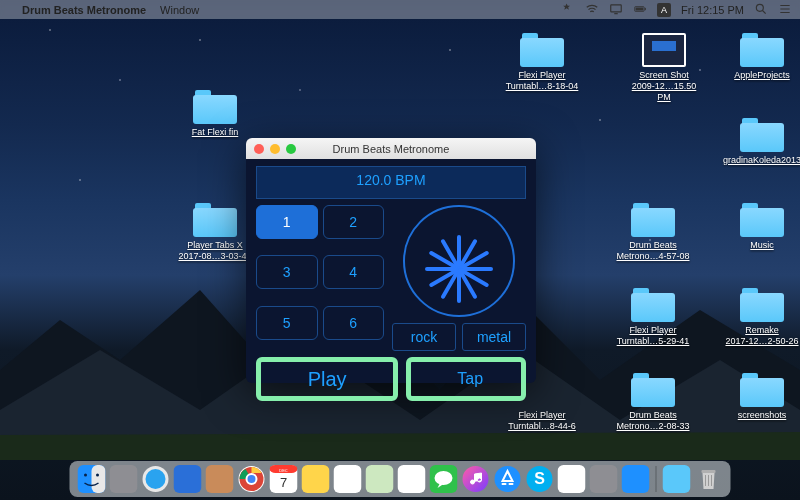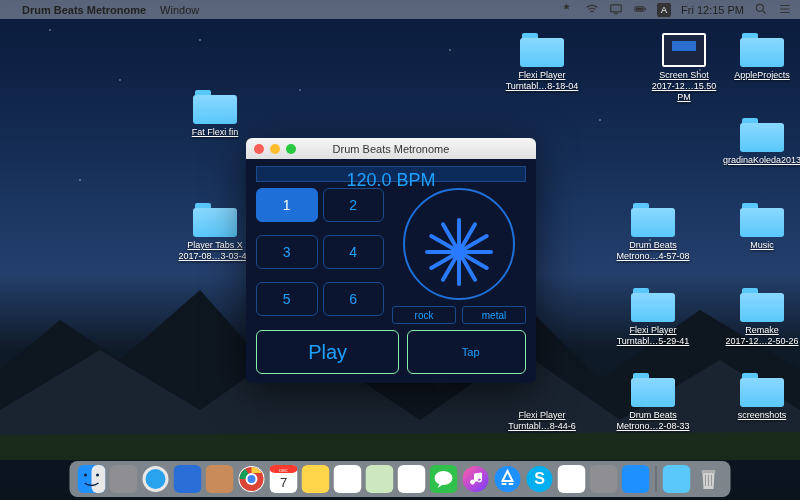--- a/index.html
+++ b/index.html
@@ -48,39 +48,39 @@
 
 
 .appwin { position:absolute; left:246px; top:138px; width:290px; height:245px;
   background:#0b1530; border-radius:6px; box-shadow:0 10px 40px rgba(0,0,0,.6); z-index:40;}
 .titlebar { height:21px; background:linear-gradient(#f5f5f5,#e0e0e0); border-radius:6px 6px 0 0;
   display:flex; align-items:center; padding:0 8px; position:relative;}
 .tlight { width:10px; height:10px; border-radius:50%; margin-right:6px; }
 .tl-r{background:#ff5f57}.tl-y{background:#ffbd2e}.tl-g{background:#28c940}
 .wintitle { position:absolute; left:0; right:0; text-align:center; font-size:11px; color:#333;}
 .appbody { padding:4px 10px 10px; }
-.bpm { height:16px; margin:3px 0 6px; background:#0c2a5a; border:1px solid #1a4a8a;
-  color:#1ea0ff; text-align:center; font-size:18px; line-height:26px; border-radius:0;}
+.bpm { height:33px; margin:3px 0 6px; background:#0c2a5a; border:1px solid #1a4a8a;
+  color:#1ea0ff; text-align:center; font-size:14px; line-height:26px; border-radius:0;}
 .row { display:flex; gap:8px; }
 .numgrid { width:128px; display:grid; grid-template-columns:1fr 1fr; gap:5px; }
 .nbtn { height:34px; border:1px solid #1a4a8a; border-radius:6px; color:#1ea0ff;
   display:flex; align-items:center; justify-content:center; font-size:14px; background:transparent; cursor:pointer;}
 .nbtn.active { background:#1e6fd8; color:#fff; border-color:#1e6fd8;}
 .rightcol { flex:1; display:flex; flex-direction:column; }
 .dial { width:112px; height:112px; border-radius:50%; border:2px solid #1e6fd8;
   background:radial-gradient(circle,#0b1530 55%,#0b1530 56%); position:relative; align-self:center;}
 .dial .tick { position:absolute; left:50%; top:50%; width:4px; height:34px; background:#2a7aff;
   transform-origin:50% 0; border-radius:2px;}
 .styles { display:flex; gap:6px; margin-top:6px;}
-.sbtn { flex:1; height:18px; font-size:10px; color:#1ea0ff; border:1px solid #1a4a8a; border-radius:3px;
+.sbtn { flex:1; height:28px; font-size:14px; color:#1ea0ff; border:1px solid #1a4a8a; border-radius:3px;
   display:flex; align-items:center; justify-content:center; cursor:pointer; background:transparent;}
 .bottomrow { display:flex; gap:8px; margin-top:6px; }
-.bigbtn { flex:1; height:44px; border:1px solid #86efac; border-radius:6px;
+.bigbtn { flex:1; height:44px; border:5px solid #86efac; border-radius:6px;
   display:flex; align-items:center; justify-content:center; color:#1ea0ff; font-size:20px; cursor:pointer; background:transparent;}
-.bigbtn.tap { font-size:11px;padding-left:8px;}
+.bigbtn.tap { font-size:16px;padding-left:8px;}
 
 
 .dock { position:absolute; left:50%; transform:translateX(-50%); bottom:3px;
   background:rgba(220,225,230,.55); border-radius:8px; padding:4px 8px;
   display:flex; gap:4px; z-index:30; }
 .dock .ditem { width:28px; height:28px; border-radius:6px; display:flex; align-items:center; justify-content:center; position:relative;}
 .dock .sep { width:1px; height:26px; background:rgba(0,0,0,.3); margin:0 2px; align-self:center;}
 </style>
 </head>
 <body>
@@ -144,24 +144,24 @@
       <div class="dicon" style="left: 502px; top: 33px;">
         <div class="folder"></div>
         <span>Flexi Player</span>
         <span>Turntabl…8-18-04</span>
       </div>
       <div class="dicon" style="left: 502px; top: 373px;">
         <div style="height:37px"></div>
         <span>Flexi Player</span>
         <span>Turntabl…8-44-6</span>
       </div>
-      <div class="dicon" style="left: 644px; top: 33px;">
+      <div class="dicon" style="left: 624px; top: 33px;">
         <div class="thumb"></div>
         <span>Screen Shot</span>
-        <span>2017-12…15.50 PM</span>
+        <span>2009-12…15.50 PM</span>
       </div>
       <div class="dicon" style="left: 613px; top: 203px;">
         <div class="folder"></div>
         <span>Drum Beats</span>
         <span>Metrono…4-57-08</span>
       </div>
       <div class="dicon" style="left: 613px; top: 288px;">
         <div class="folder"></div>
         <span>Flexi Player</span>
         <span>Turntabl…5-29-41</span>

